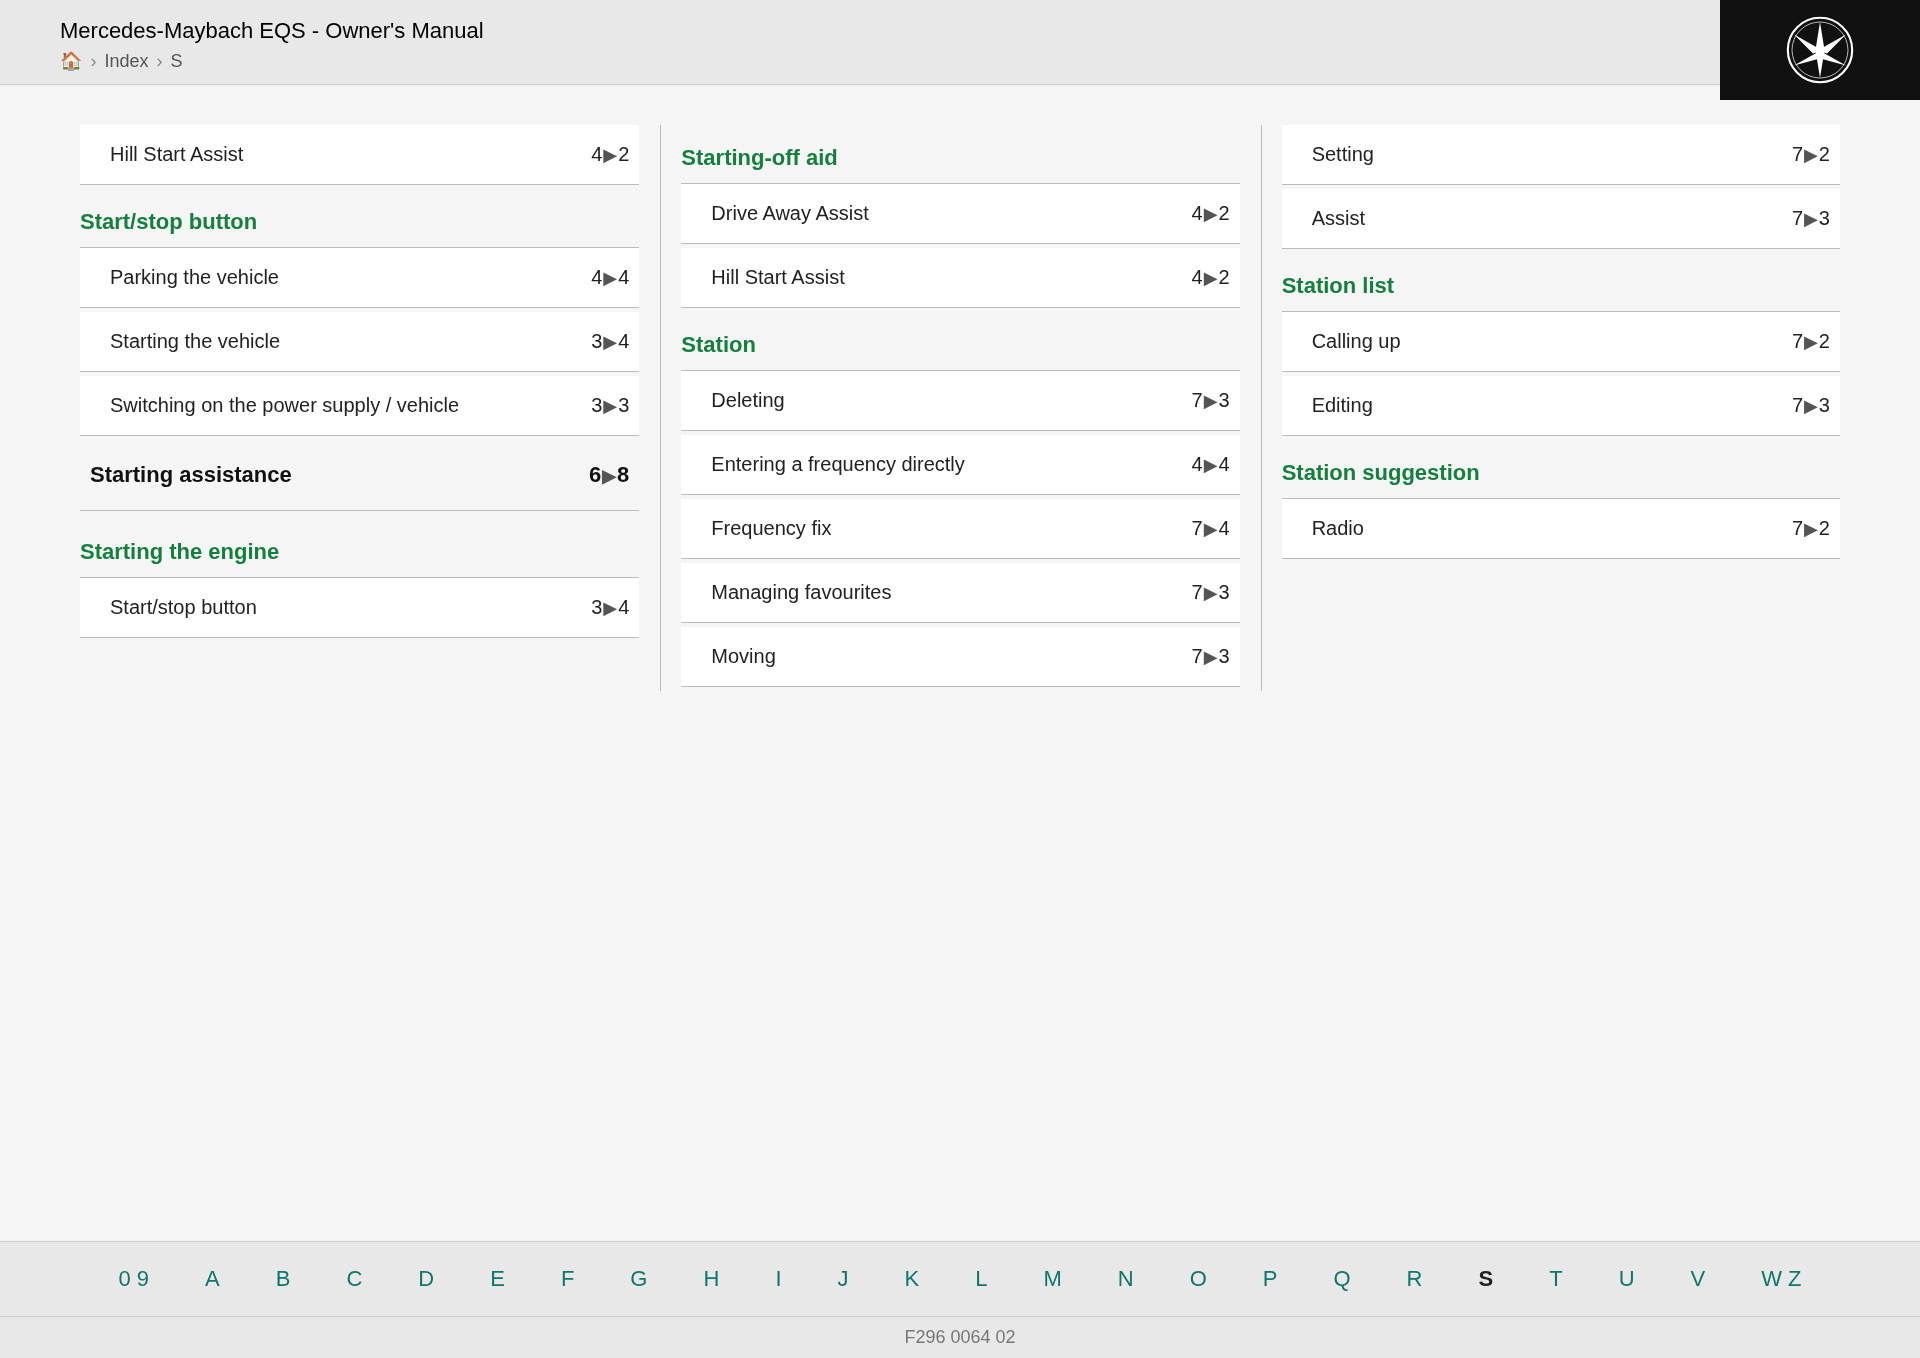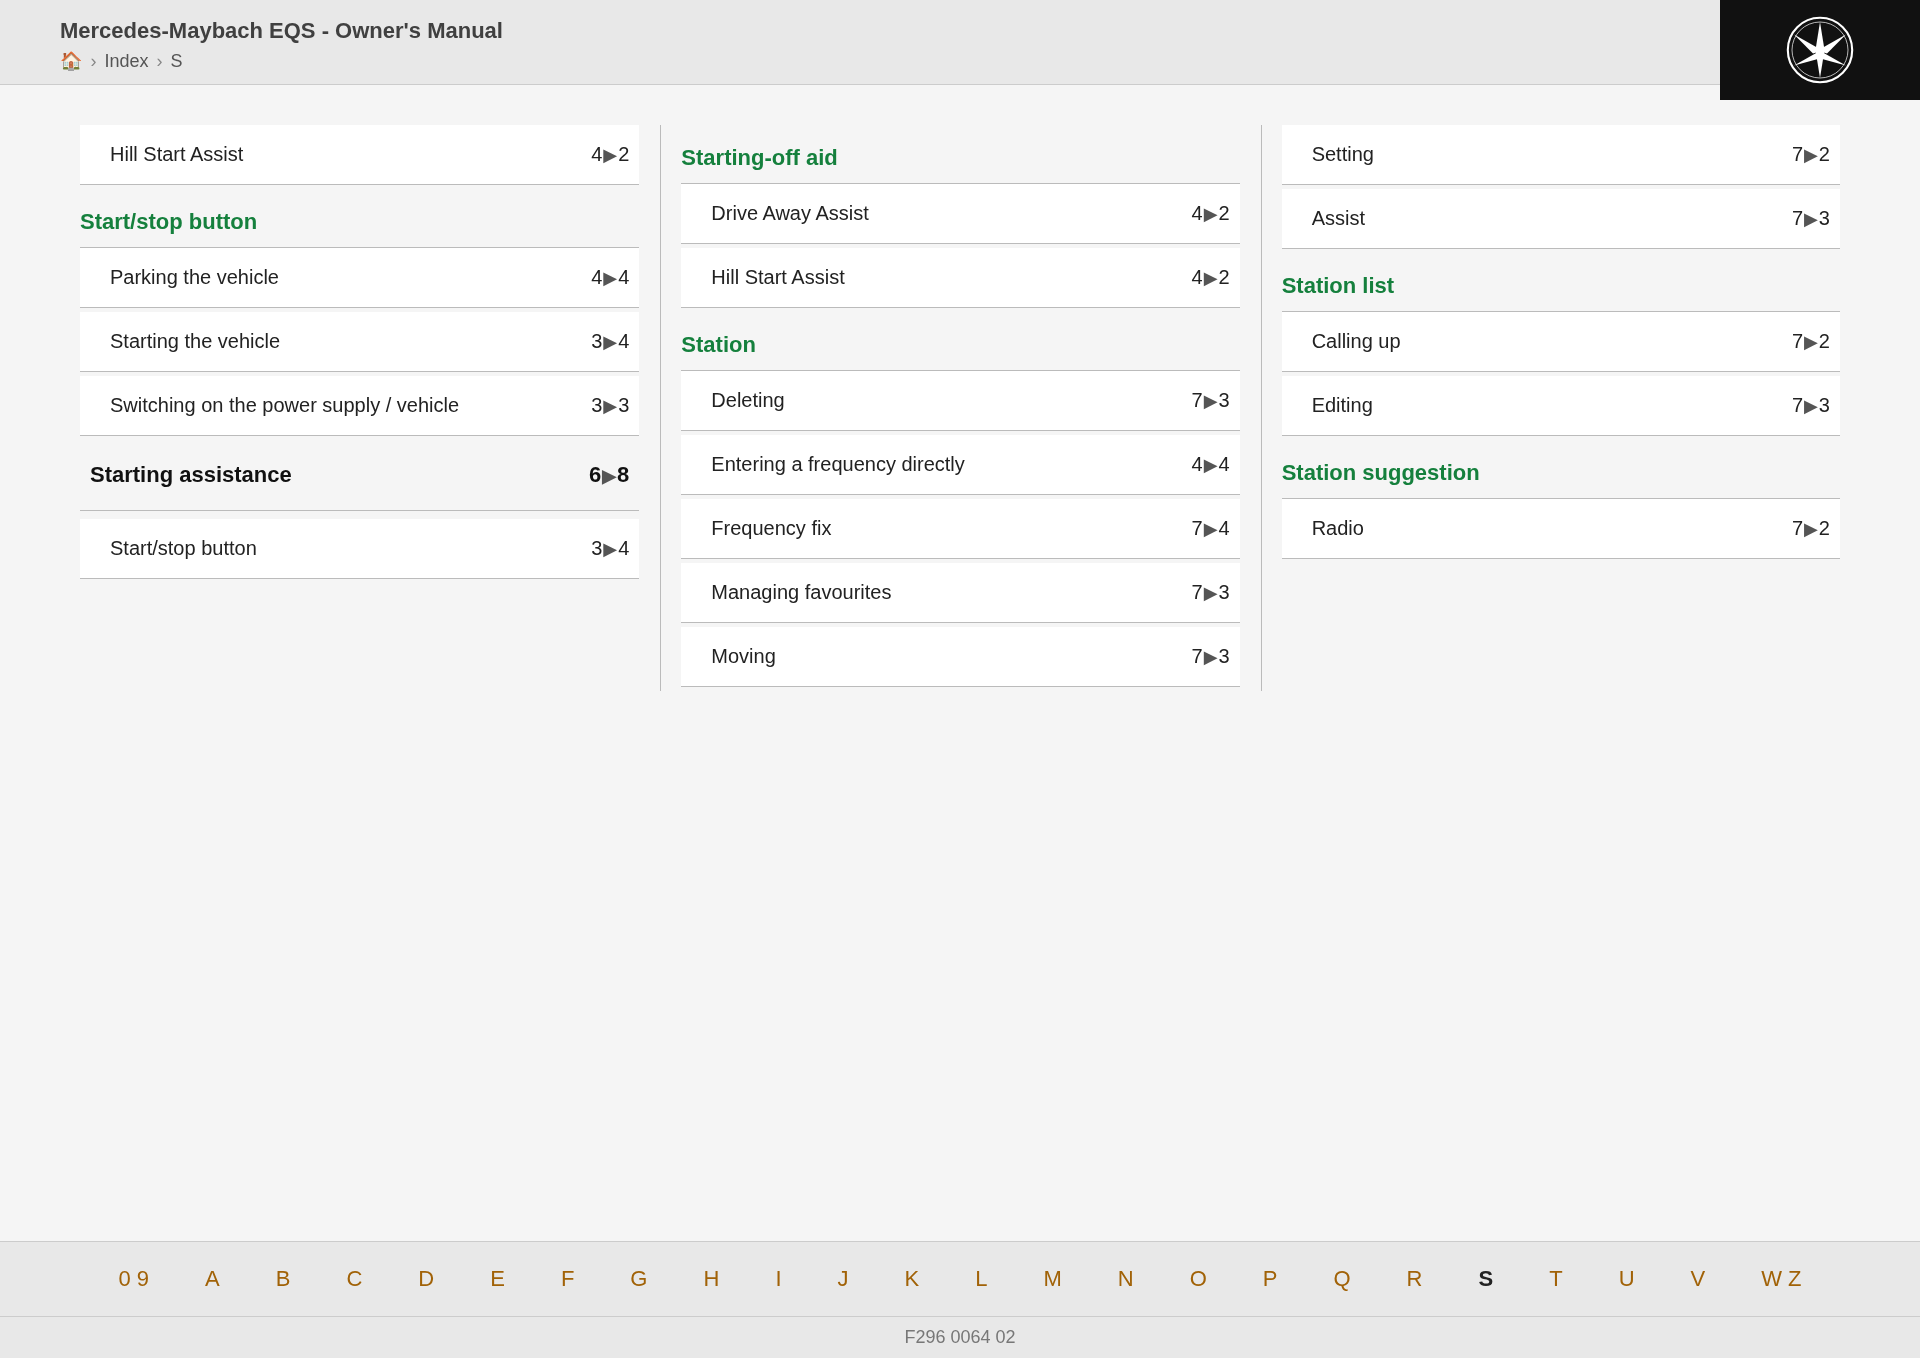--- a/index.html
+++ b/index.html
@@ -23,22 +23,22 @@
       border-bottom: 1px solid #ccc;
       position: relative;
     }
     .header-left {
       display: flex;
       flex-direction: column;
       gap: 6px;
     }
     .header-title {
       font-size: 22px;
-      font-weight: bold;
-      color: #404040;
+      font-weight: normal;
+      color: #000000;
     }
     .breadcrumb {
       display: flex;
       align-items: center;
       gap: 8px;
       font-size: 18px;
       color: #555;
     }
     .breadcrumb-sep {
       color: #888;
@@ -138,21 +138,21 @@
     .alphabet-bar {
       display: flex;
       align-items: center;
       justify-content: center;
       gap: 0;
       padding: 18px 0;
       border-bottom: 1px solid #ccc;
     }
     .alpha-item {
       font-size: 22px;
-      color: #a16207;
+      color: #0f766e;
       padding: 6px 28px;
       cursor: pointer;
       text-decoration: none;
     }
     .alpha-item.active {
       color: #222;
       font-weight: bold;
     }
     .footer-doc-code {
       text-align: center;
@@ -221,20 +221,21 @@
       <div class="index-entry">
         <span>Switching on the power supply / vehicle</span>
         <span class="page-ref">3<span class="arrow-icon">▶</span>3</span>
       </div>
 
       <div class="top-entry">
         <span>Starting assistance</span>
         <span class="page-ref">6<span class="arrow-icon">▶</span>8</span>
       </div>
 
+      <div class="section-heading">Starting the engine</div>
 
       <div class="index-entry">
         <span>Start/stop button</span>
         <span class="page-ref">3<span class="arrow-icon">▶</span>4</span>
       </div>
     </div>
 
     <div class="column col-divider">
 
       <div class="section-heading">Starting-off aid</div>

